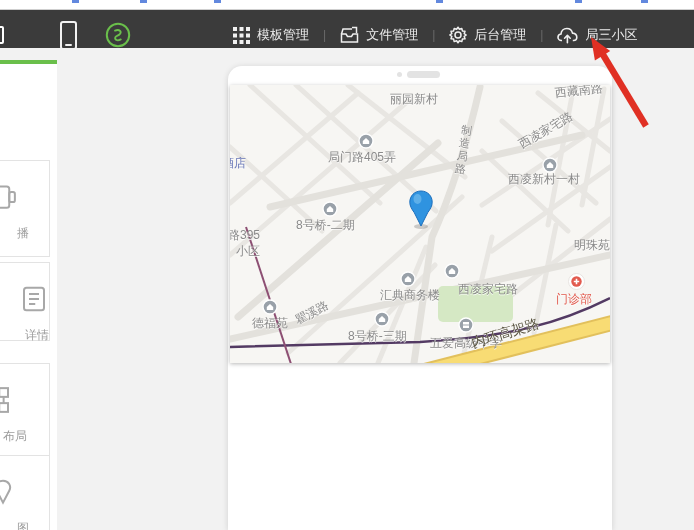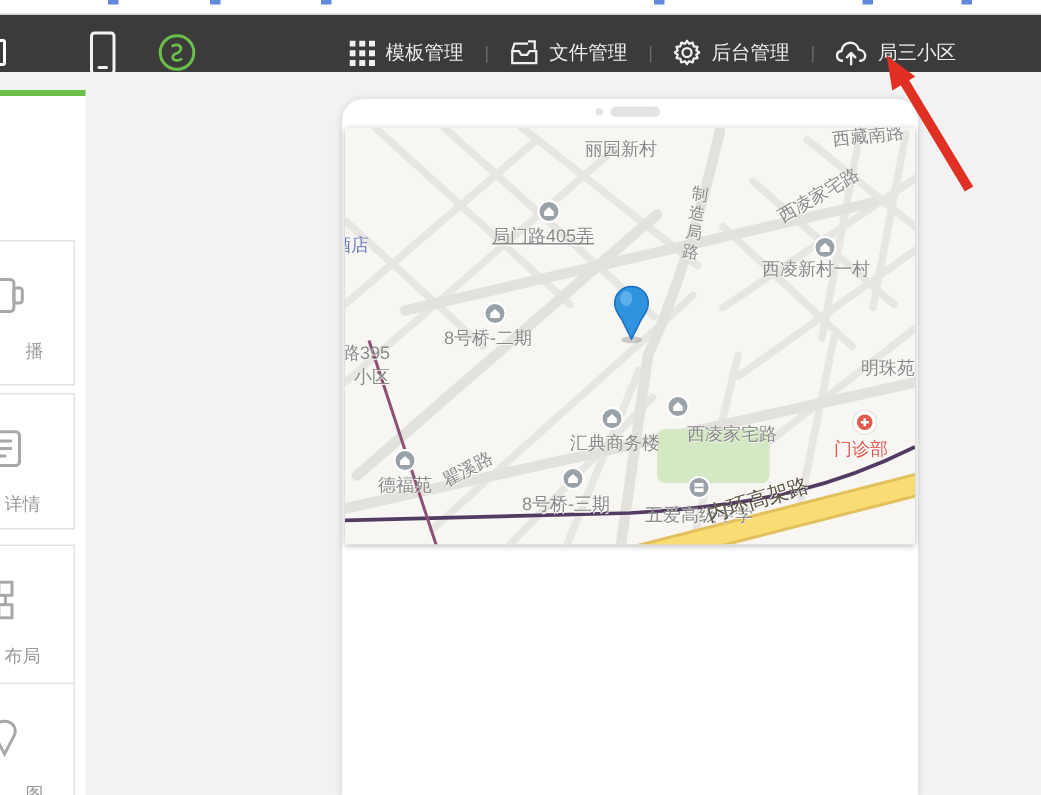--- a/index.html
+++ b/index.html
@@ -25,21 +25,21 @@
   .workspace { position:absolute; left:0; top:60px; width:694px; height:470px; background:#f2f2f2; }
 
   
   .sidebar { position:absolute; left:0; top:0; width:57px; height:470px; background:#ffffff; }
   .sidebar-topbar { position:absolute; left:0; top:0; width:57px; height:4px; background:#6abf4b; }
   .widget-item { position:absolute; left:0; width:50px; background:#fff; border:1px solid #e3e3e3; border-left:none;
                  display:flex; flex-direction:column; align-items:flex-start; padding-top:21px; }
   .widget-item .icn { margin-left:-12px; }
   .widget-item .lbl { font-size:12px; color:#9c9c9c; margin-top:9px; white-space:nowrap; }
   .wi-1 { top:100px; height:97px; }
-  .wi-2 { top:202px; height:91px; }
+  .wi-2 { top:202px; height:79px;align-items:flex-end; }
   .wi-3 { top:303px; height:100px; }
   .wi-4 { top:395px; height:94px; }
   .lbl-right { margin-left:17px; }
   .lbl-left { margin-left:3px; }
 
   
   .phone { position:absolute; left:228px; top:6px; width:384px; height:464px; background:#fff;
            border-radius:14px 14px 0 0; box-shadow:0 1px 6px rgba(0,0,0,.14); }
   .handle-dot { position:absolute; left:169px; top:6px; width:5px; height:5px; border-radius:50%; background:#e3e3e3; }
   .handle-pill { position:absolute; left:179px; top:5px; width:33px; height:7px; border-radius:4px; background:#e3e3e3; cursor:grab; }
@@ -235,21 +235,21 @@
         <svg width="26" height="40" viewBox="0 0 26 40">
           <ellipse cx="13" cy="36.5" rx="7" ry="2.4" fill="rgba(0,0,0,.18)"></ellipse>
           <path d="M13 1 C6.4 1 1.8 6 1.8 12.2 C1.8 16 3.8 19.3 6.2 22.5 L13 36 L19.8 22.5 C22.2 19.3 24.2 16 24.2 12.2 C24.2 6 19.6 1 13 1 Z" fill="#2f93e0" stroke="#1c6fbd" stroke-width="1"></path>
           <ellipse cx="9.5" cy="9" rx="4" ry="5" fill="#6db8ec" opacity=".75"></ellipse>
         </svg>
       </div>
 
     <span class="map-label" style="left: 160px; top: 6px;">丽园新村</span>
         <span class="map-label" style="left: 325px; top: 0px; transform: rotate(-6deg);">西藏南路</span>
         <span class="map-label" style="left: -8px; top: 70px; color: rgb(107, 121, 184);">酒店</span>
-        <span class="map-label" style="left: 98px; top: 64px; text-decoration: underline;">局门路405弄</span>
+        <span class="map-label" style="left: 98px; top: 64px;">局门路405弄</span>
         <span class="map-label vertical" style="left: 228px; top: 38px; transform: rotate(9deg);">制造局路</span>
         <span class="map-label" style="left: 290px; top: 52px; transform: rotate(-30deg);">西凌家宅路</span>
         <span class="map-label" style="left: 278px; top: 86px;">西凌新村一村</span>
         <span class="map-label" style="left: 66px; top: 132px;">8号桥-二期</span>
         <span class="map-label" style="left: -2px; top: 142px;">路395</span>
         <span class="map-label" style="left: 6px; top: 158px;">小区</span>
         <span class="map-label" style="left: 344px; top: 152px;">明珠苑</span>
         <span class="map-label" style="left: 150px; top: 202px;">汇典商务楼</span>
         <span class="map-label" style="left: 228px; top: 196px;">西凌家宅路</span>
         <span class="map-label" style="left: 326px; top: 206px; color: rgb(226, 90, 78);">门诊部</span>

